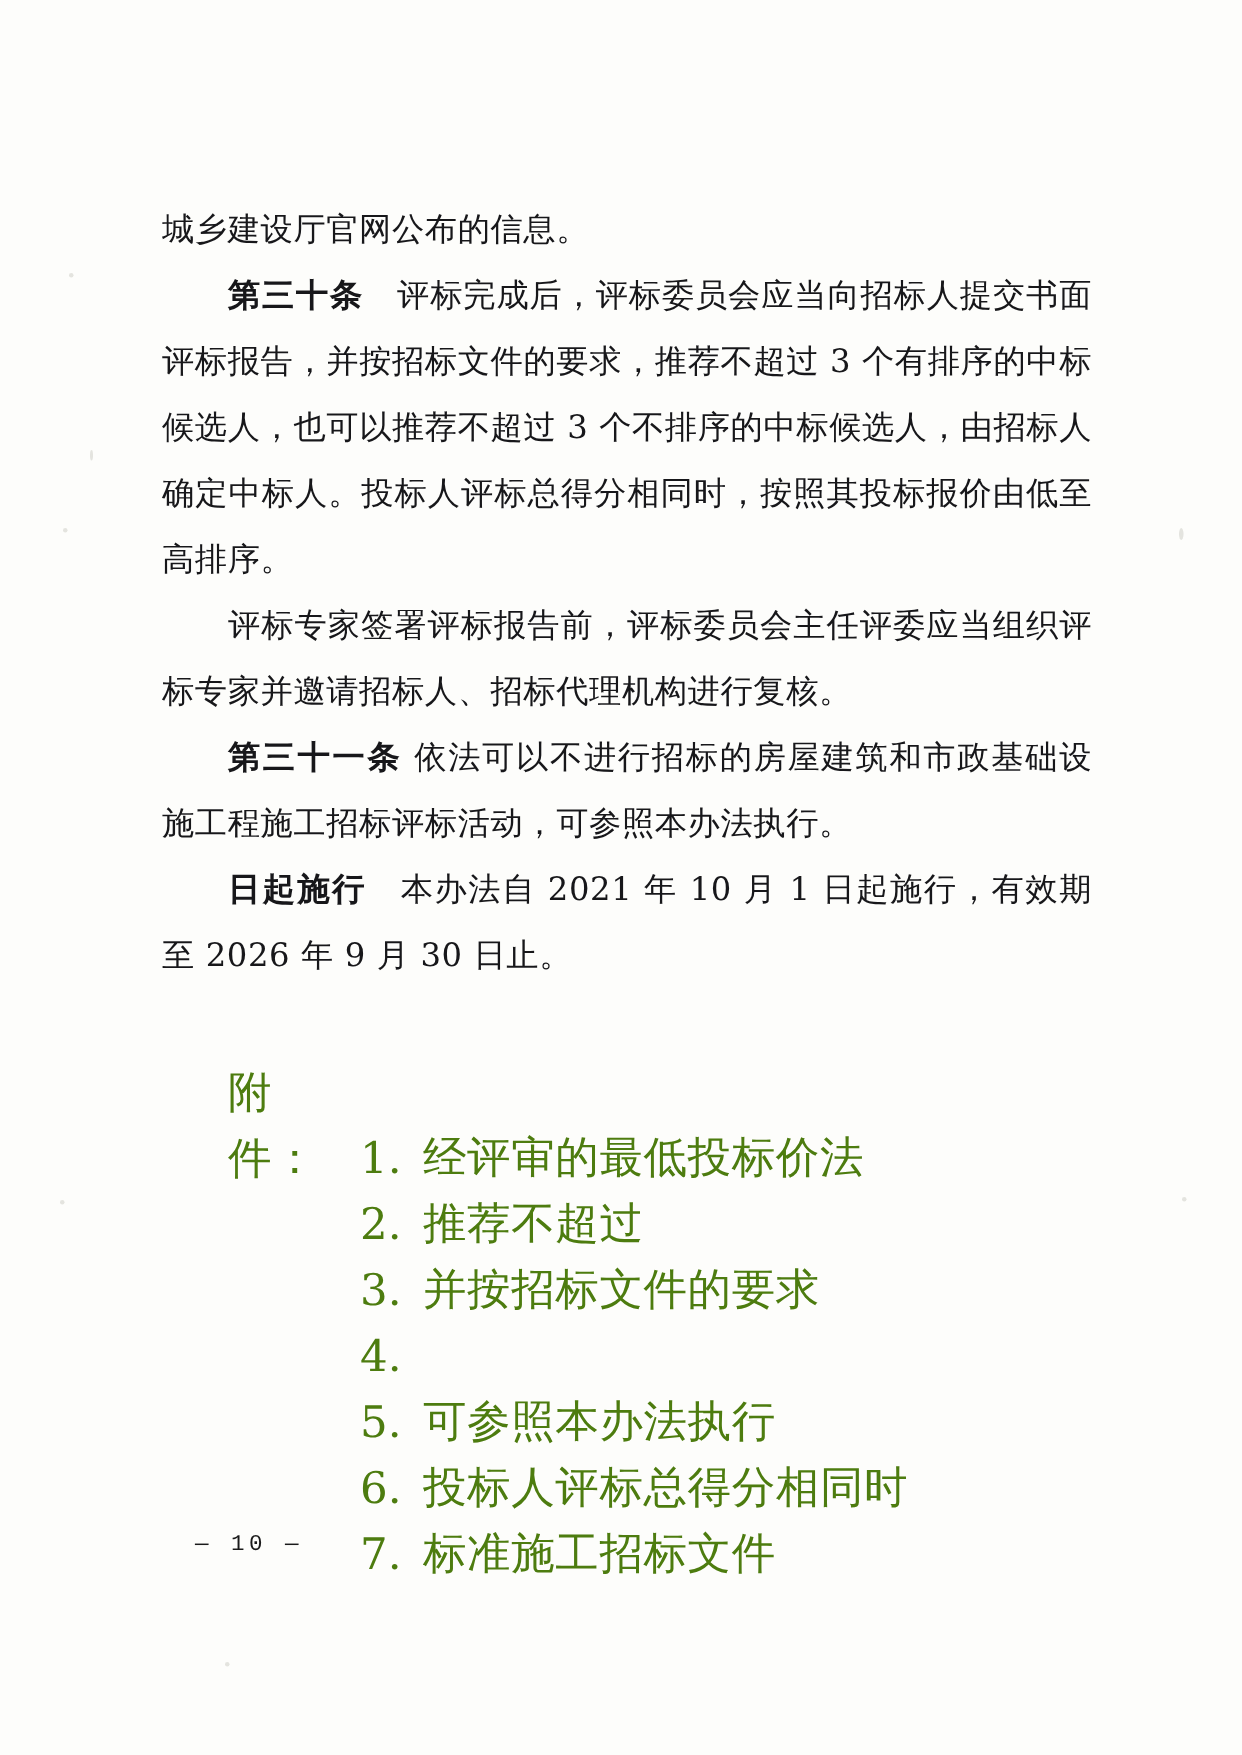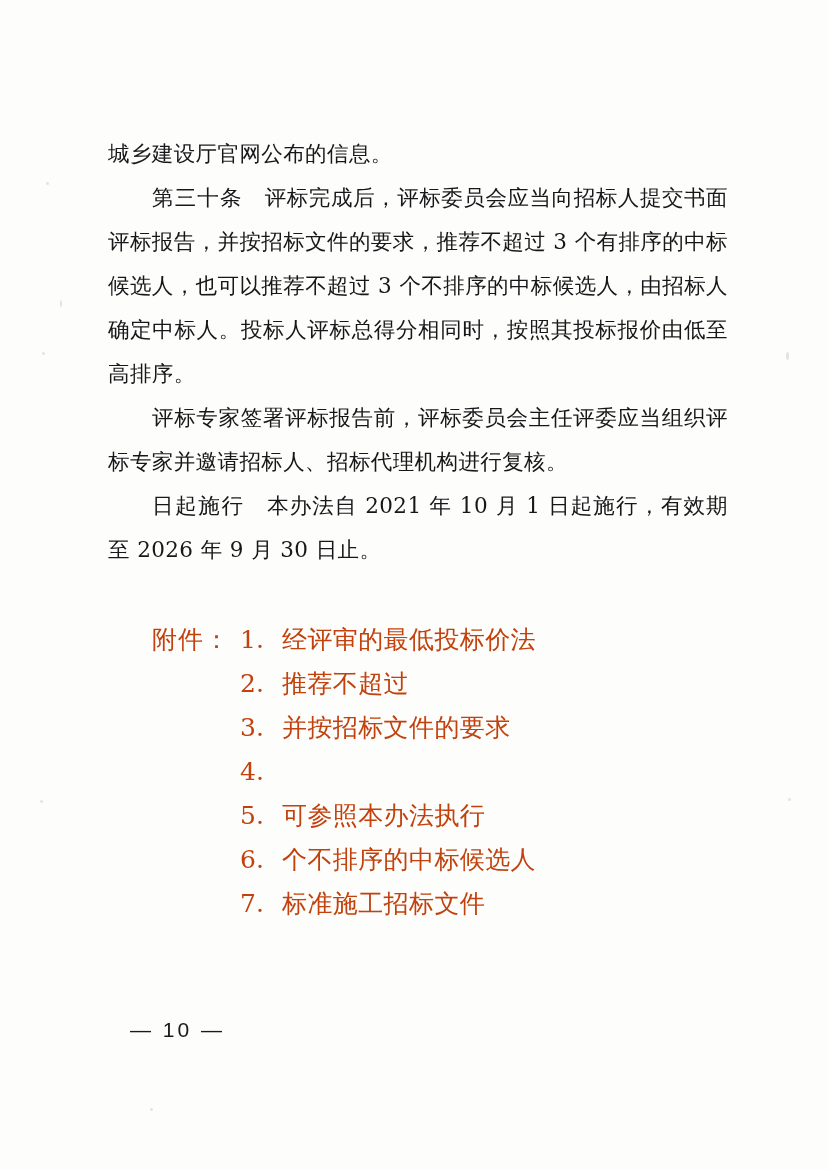--- a/index.html
+++ b/index.html
@@ -39,32 +39,33 @@
     line-height: 44px;
     letter-spacing: 0.4px;
     text-align: justify;
     text-justify: inter-ideograph;
     color: #17171a;
   }
   p.indent {
     text-indent: 44px;
   }
   .heading-run {
-    font-weight: normal;
+    font-weight: bold;
     letter-spacing: 1px;
   }
   .attachments {
     margin-top: 46px;
     padding-left: 44px;
   }
   .att-row {
     display: flex;
-    font-size: 25px;
+    font-size: 29px;
     line-height: 44px;
-    color: #c2410c;
+    color: #4d7c0f;
+    align-items: flex-end;
   }
   .att-label {
     width: 88px;
     flex: 0 0 88px;
     letter-spacing: 1px;
   }
   .att-num {
     width: 42px;
     flex: 0 0 42px;
   }
@@ -75,24 +76,24 @@
   }
   .footer {
     position: absolute;
     left: 0;
     right: 0;
     top: 1018px;
     text-align: left;
     padding-left: 130px;
   }
   .page-number {
-    font-size: 21px;
+    font-size: 15px;
     letter-spacing: 3px;
     color: #1a1a1a;
-    font-family: Liberation Sans, sans-serif;
+    font-family: Liberation Mono, monospace;
   }
 </style>
 </head>
 <body>
 
 <div class="page">
 
   <div class="speck" style="left:46px;  top:182px; width:3px;  height:3px;"></div>
   <div class="speck" style="left:60px;  top:300px; width:2px;  height:7px;"></div>
   <div class="speck" style="left:42px;  top:352px; width:3px;  height:3px;"></div>
@@ -108,20 +109,23 @@
     </p>
 
     <p class="para indent">
       <span class="heading-run">第三十条</span><span>　评标完成后，评标委员会应当向招标人提交书面评标报告，并按招标文件的要求，推荐不超过 3 个有排序的中标候选人，也可以推荐不超过 3 个不排序的中标候选人，由招标人确定中标人。投标人评标总得分相同时，按照其投标报价由低至高排序。</span>
     </p>
 
     <p class="para indent">
       <span>评标专家签署评标报告前，评标委员会主任评委应当组织评标专家并邀请招标人、招标代理机构进行复核。</span>
     </p>
 
+    <p class="para indent">
+      <span class="heading-run">第三十一条</span><span> 依法可以不进行招标的房屋建筑和市政基础设施工程施工招标评标活动，可参照本办法执行。</span>
+    </p>
 
     <p class="para indent">
       <span class="heading-run">日起施行</span><span>　本办法自 2021 年 10 月 1 日起施行，有效期至 2026 年 9 月 30 日止。</span>
     </p>
 
     <div class="attachments">
 
       <div class="att-row">
         <span class="att-label">附件：</span>
         <span class="att-num">1.</span>
@@ -147,21 +151,21 @@
 
       <div class="att-row">
         <span class="att-label"></span>
         <span class="att-num">5.</span>
         <span class="att-text">可参照本办法执行</span>
       </div>
 
       <div class="att-row">
         <span class="att-label"></span>
         <span class="att-num">6.</span>
-        <span class="att-text">个不排序的中标候选人</span>
+        <span class="att-text">投标人评标总得分相同时</span>
       </div>
 
       <div class="att-row">
         <span class="att-label"></span>
         <span class="att-num">7.</span>
         <span class="att-text"> 标准施工招标文件</span>
       </div>
 
     </div>
   </div>

